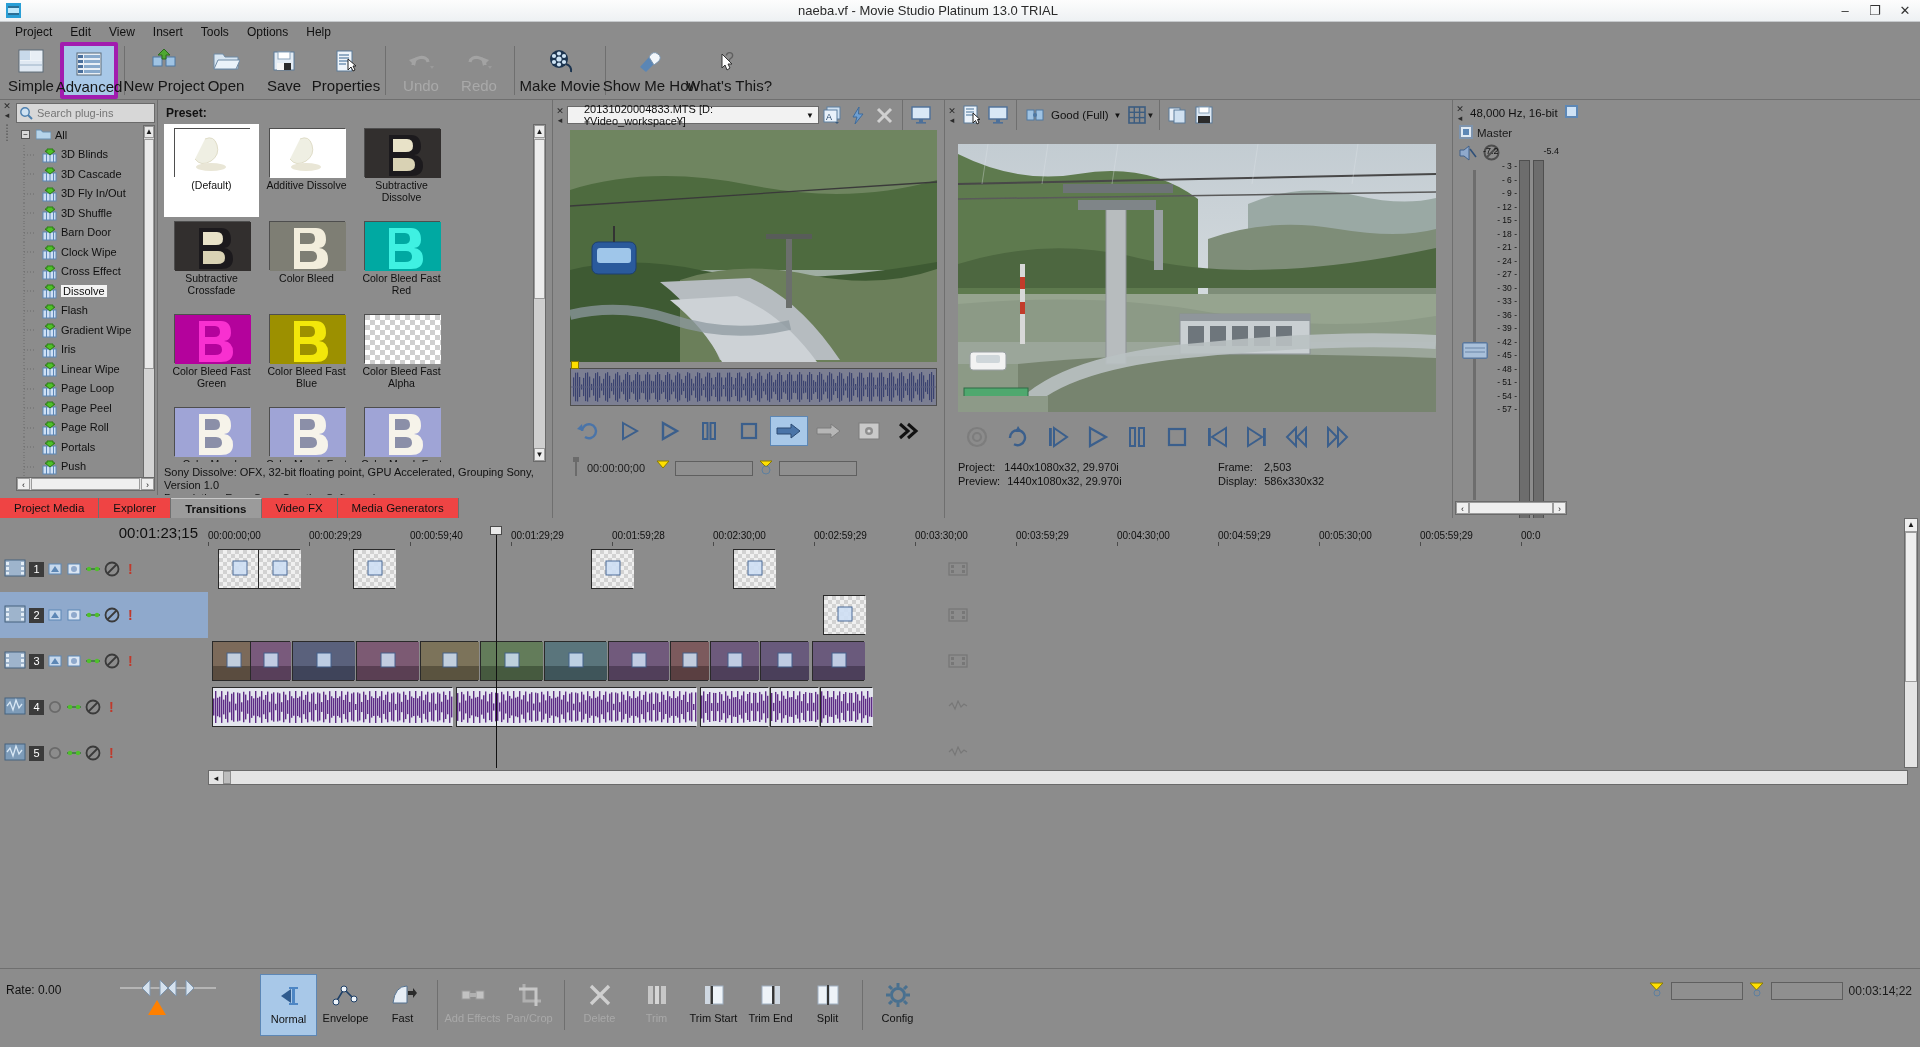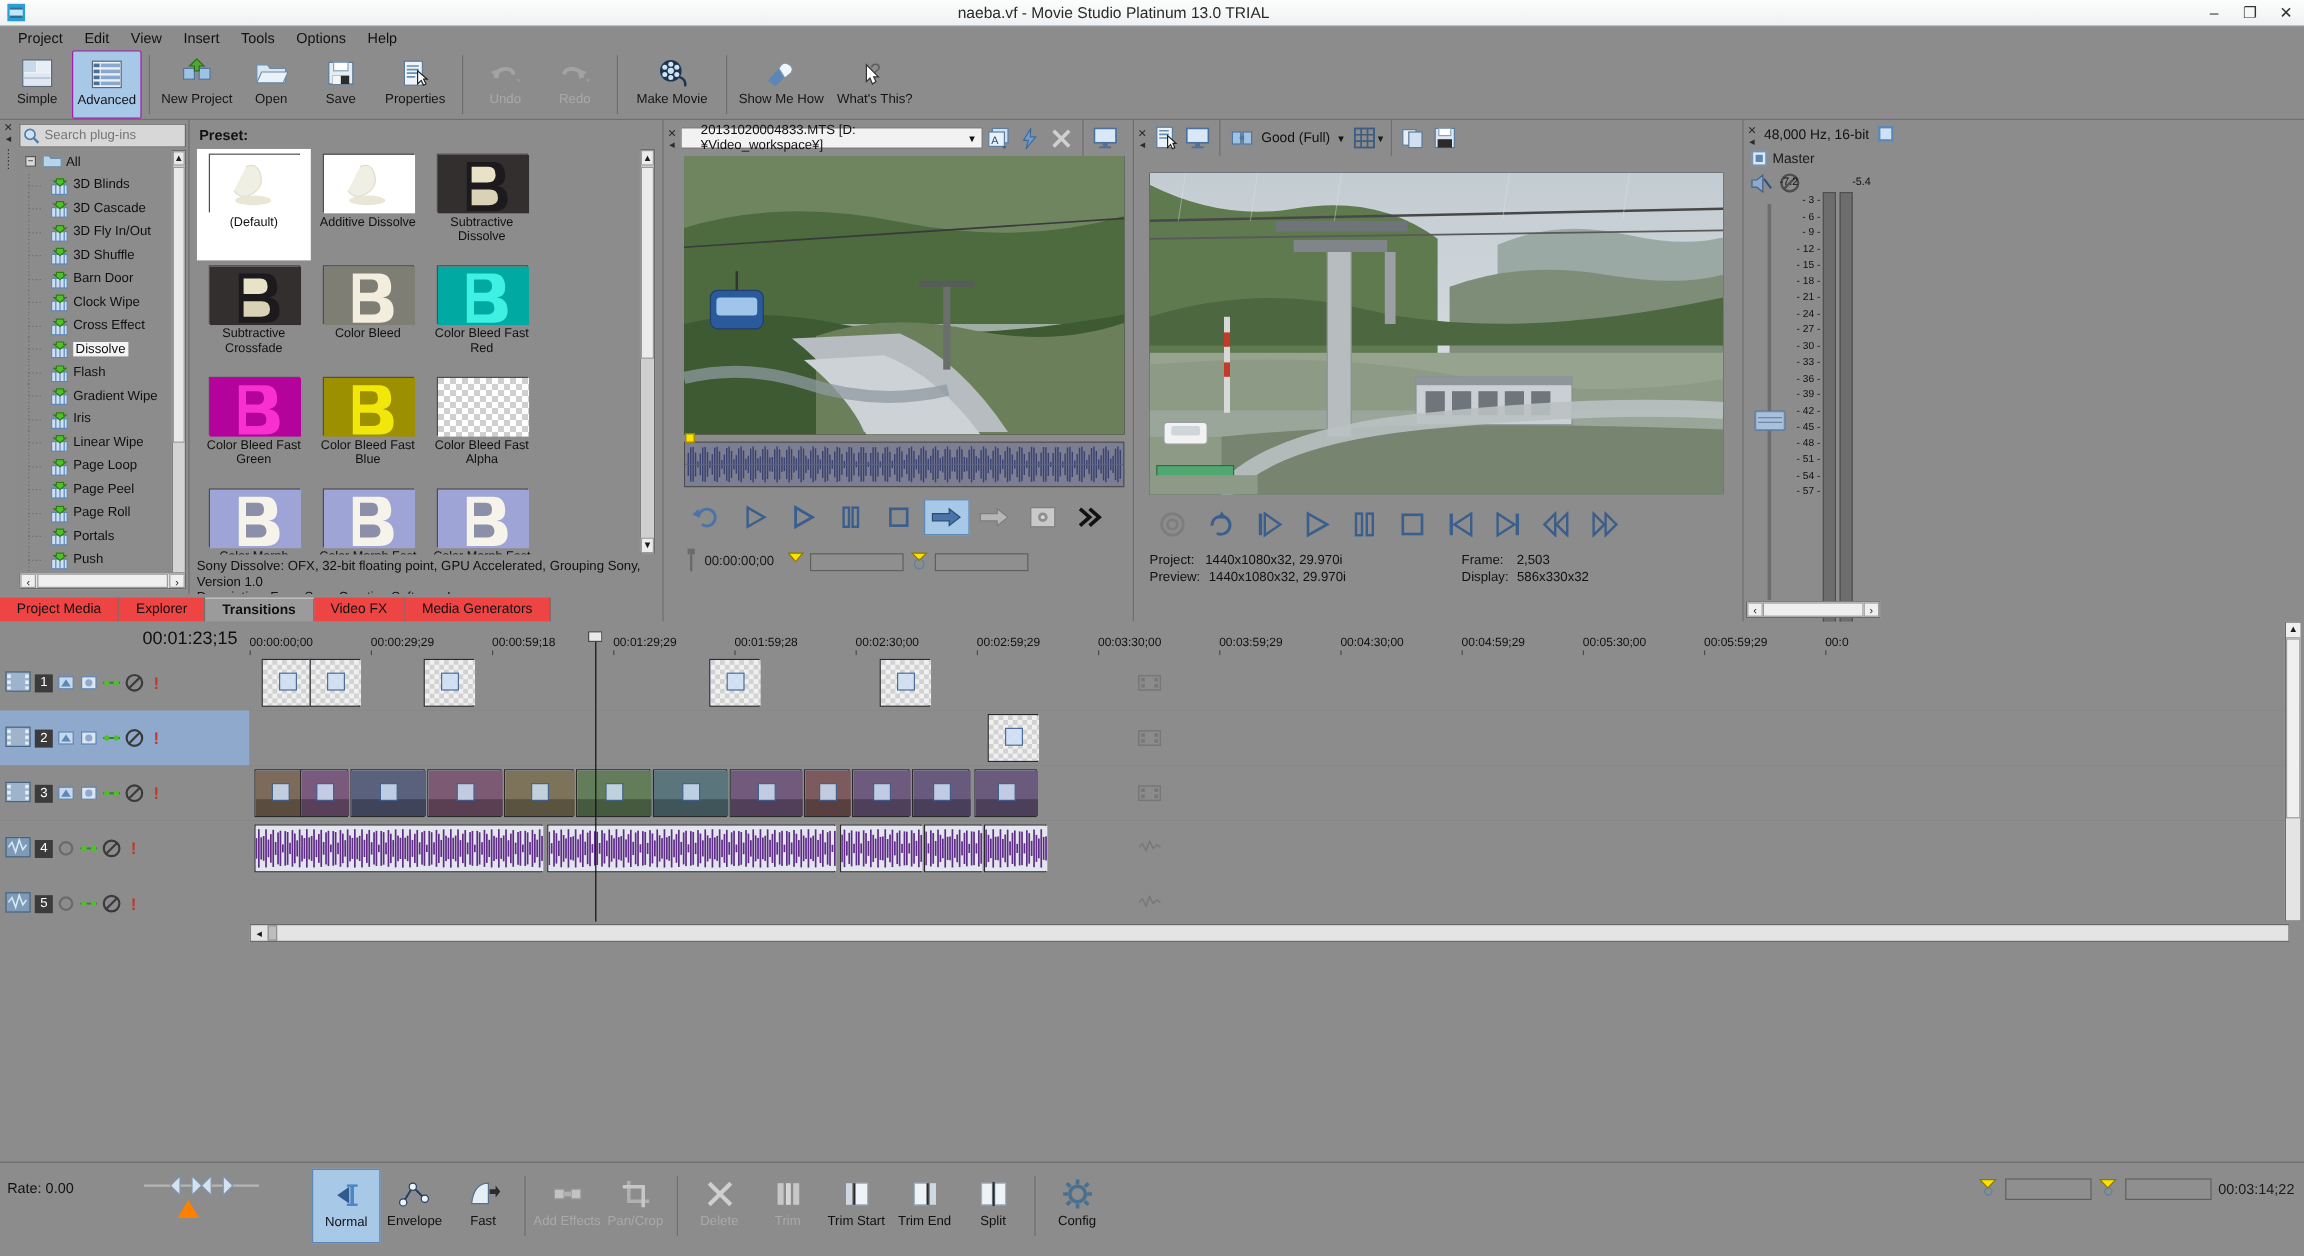--- a/index.html
+++ b/index.html
@@ -43,22 +43,22 @@
     background:#8c8c8c; border-bottom:1px solid #6f6f6f;
     display:flex; align-items:stretch; padding-left:2px;
   }
   .tbtn {
     width:58px; display:flex; flex-direction:column; align-items:center; justify-content:flex-start;
     padding-top:5px; position:relative;
   }
   .tbtn.wide { width:66px; }
   .tbtn.xwide { width:78px; }
   .tbtn .ico { width:30px; height:28px; display:flex; align-items:center; justify-content:center; }
-  .tbtn .lbl { font-size:11px; margin-top:2px; color:#151515; white-space:nowrap; }
-  .tbtn.active { background:#a8c8e8; border:1px solid #a21caf; border-radius:2px; }
+  .tbtn .lbl { font-size:15px; margin-top:2px; color:#151515; white-space:nowrap; }
+  .tbtn.active { background:#a8c8e8; border:4px solid #a21caf; border-radius:2px; }
   .tbtn.disabled .lbl { color:#a9a9a9; }
   .tbsep { width:1px; background:#6f6f6f; margin:4px 6px; }
 
   
   .leftpanel {
     position:absolute; left:0; top:100px; width:157px; height:418px;
     background:#8c8c8c;
   }
   .panel-grip {
     position:absolute; left:0; top:0; width:14px; height:418px; background:#8c8c8c;
@@ -1470,21 +1470,21 @@
     </div>
   </div>
 
   <div class="timeline">
     <div class="tl-timecode">00:01:23;15</div>
     <div class="tl-ruler" id="tl-ruler">
         <div class="rtick" style="left: 0px;">00:00:00;00</div>
         <div class="rline" style="left: 0px;"></div>
         <div class="rtick" style="left: 101px;">00:00:29;29</div>
         <div class="rline" style="left: 101px;"></div>
-        <div class="rtick" style="left: 202px;">00:00:59;18</div>
+        <div class="rtick" style="left: 202px;">00:00:59;40</div>
         <div class="rline" style="left: 202px;"></div>
         <div class="rtick" style="left: 303px;">00:01:29;29</div>
         <div class="rline" style="left: 303px;"></div>
         <div class="rtick" style="left: 404px;">00:01:59;28</div>
         <div class="rline" style="left: 404px;"></div>
         <div class="rtick" style="left: 505px;">00:02:30;00</div>
         <div class="rline" style="left: 505px;"></div>
         <div class="rtick" style="left: 606px;">00:02:59;29</div>
         <div class="rline" style="left: 606px;"></div>
         <div class="rtick" style="left: 707px;">00:03:30;00</div>

